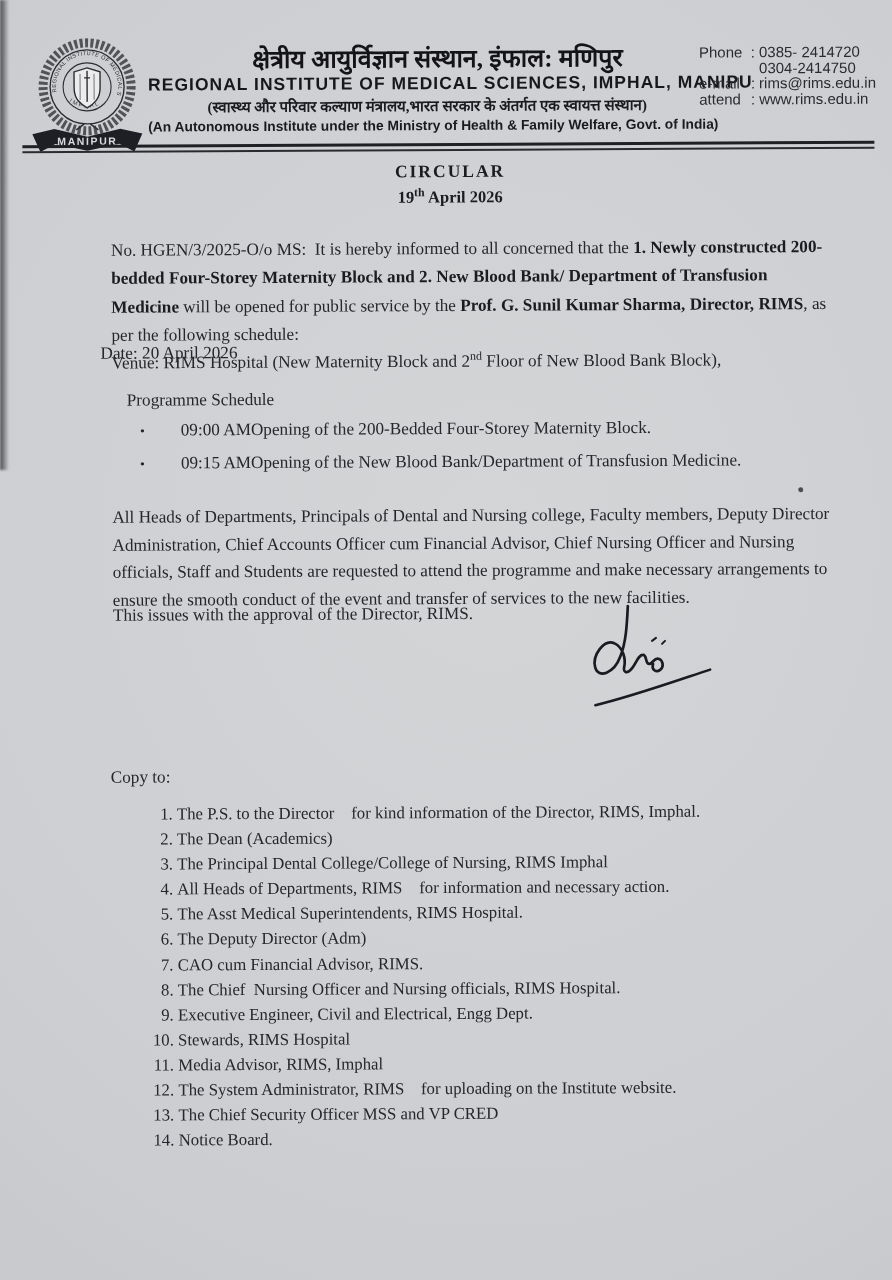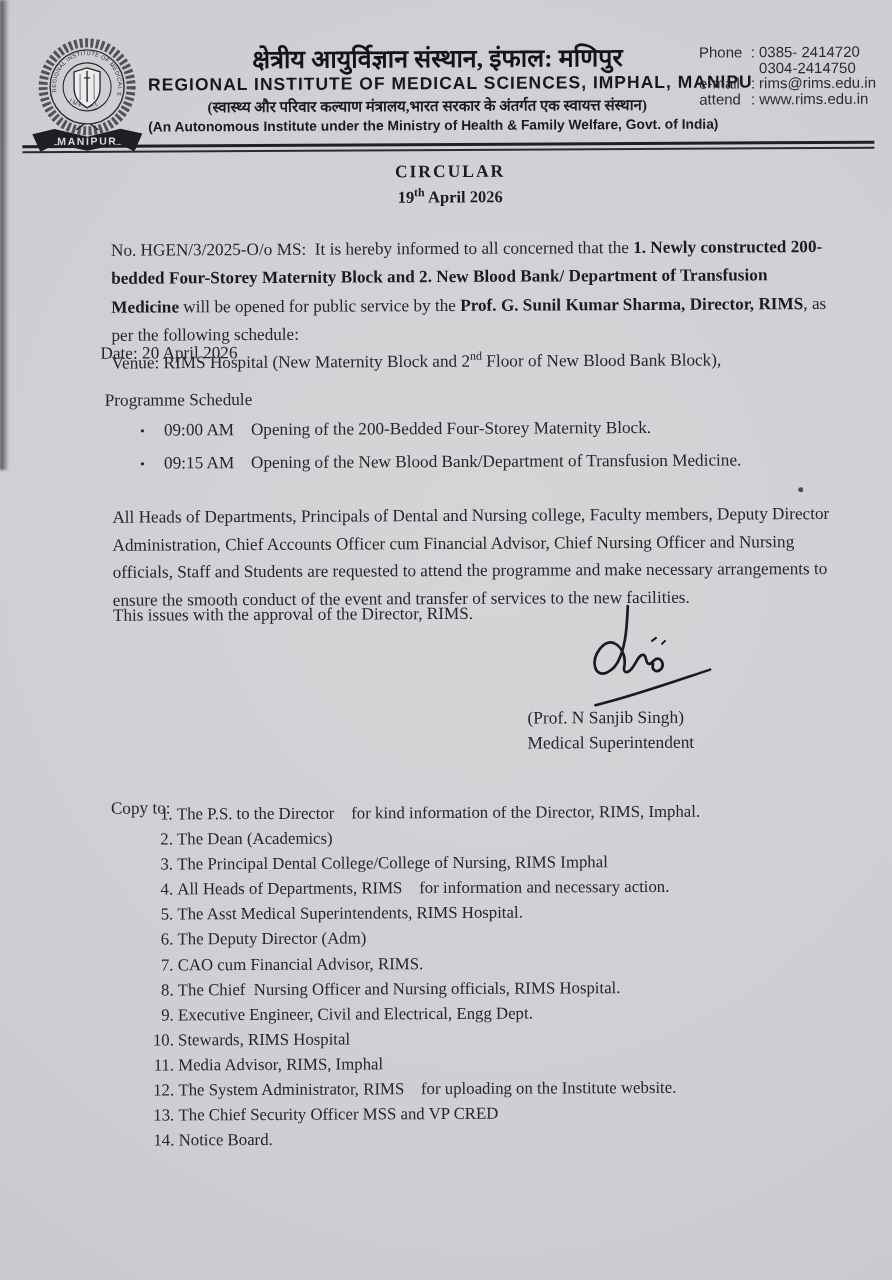--- a/index.html
+++ b/index.html
@@ -55,34 +55,34 @@
   .title { font-size:17.5px; font-weight:bold; letter-spacing:2px; color:#1b1c21; }
   .title-date { font-size:16.5px; font-weight:bold; margin-top:3px; color:#1b1c21; }
   sup { font-size:12px; }
 
   
   .bodytext { font-size:17.2px; white-space:pre-wrap; }
   b { font-weight:700; color:#1b1c21; }
   .intro { position:absolute; left:113px; top:218px; width:728px; line-height:28.2px; }
   .date-line  { position:absolute; left:102px; top:326px;margin-top:16px; }
   .venue-line { position:absolute; left:113px; top:349px; }
-  .prog-head  { position:absolute; left:106px; top:389px;text-align:center; }
+  .prog-head  { position:absolute; left:128px; top:389px;text-align:center; }
 
   .bullets { position:absolute; left:141px; top:419px; }
   .bullet-row { display:flex; align-items:baseline; height:33px; font-size:17.2px; }
   .bullet-dot { width:24px; font-size:14px; }
-  .bullet-time { width:87px; }
+  .bullet-time { width:87px;text-align:right; }
 
   .attendance { position:absolute; left:113px; top:485px; width:730px; line-height:27.6px; }
   .approval   { position:absolute; left:113px; top:604px; }
 
   .signature { position:absolute; left:588px; top:600px; width:134px; height:114px; }
   .signatory { position:absolute; left:527px; top:706px; font-size:17.4px; line-height:25px; }
 
-  .copy-label { position:absolute; left:110px; top:797px; }
+  .copy-label { position:absolute; left:110px; top:766px; }
   .copy-list {
     position:absolute; left:146px; top:800px; margin:0; padding-left:30px;
     font-size:16.8px; list-style:decimal outside;
   }
   .copy-list li { line-height:25.1px; white-space:pre-wrap; }
 
   .stray-dot {
     position:absolute; left:799px; top:489px; width:5px; height:5px;
     border-radius:50%; background:#2a2b31; opacity:.8;
   }
@@ -175,24 +175,20 @@
     <div class="bodytext approval">This issues with the approval of the Director, RIMS.</div>
 
     <div class="stray-dot"></div>
 
     <svg class="signature" viewBox="0 0 134 114">
       <path d="M 40,7 C 39,26 38,44 32,58 C 26,74 10,80 7,68 C 4,56 16,40 26,44 C 35,48 38,60 36,68 C 35,74 39,75 44,69 C 49,63 50,56 55,56 C 59,56 57,65 61,65 C 65,65 66,58 71,60 C 75,62 76,68 72,71 C 68,74 63,71 65,65" fill="none" stroke="#1a1b22" stroke-width="2.7" stroke-linecap="round"></path>
       <path d="M 64,42 L 68,39 M 74,45 L 77,42" fill="none" stroke="#1a1b22" stroke-width="2" stroke-linecap="round"></path>
       <path d="M 7,106 C 42,98 88,82 122,71" fill="none" stroke="#1a1b22" stroke-width="2.5" stroke-linecap="round"></path>
     </svg>
 
-    <div class="signatory">
-      <div>(Prof. N Sanjib Singh)</div>
-      <div>Medical Superintendent</div>
-    </div>
 
     <div class="bodytext copy-label">Copy to:</div>
     <ol class="copy-list">
       <li>The P.S. to the Director    for kind information of the Director, RIMS, Imphal.</li>
       <li>The Dean (Academics)</li>
       <li>The Principal Dental College/College of Nursing, RIMS Imphal</li>
       <li>All Heads of Departments, RIMS    for information and necessary action.</li>
       <li>The Asst Medical Superintendents, RIMS Hospital.</li>
       <li>The Deputy Director (Adm)</li>
       <li>CAO cum Financial Advisor, RIMS.</li>

